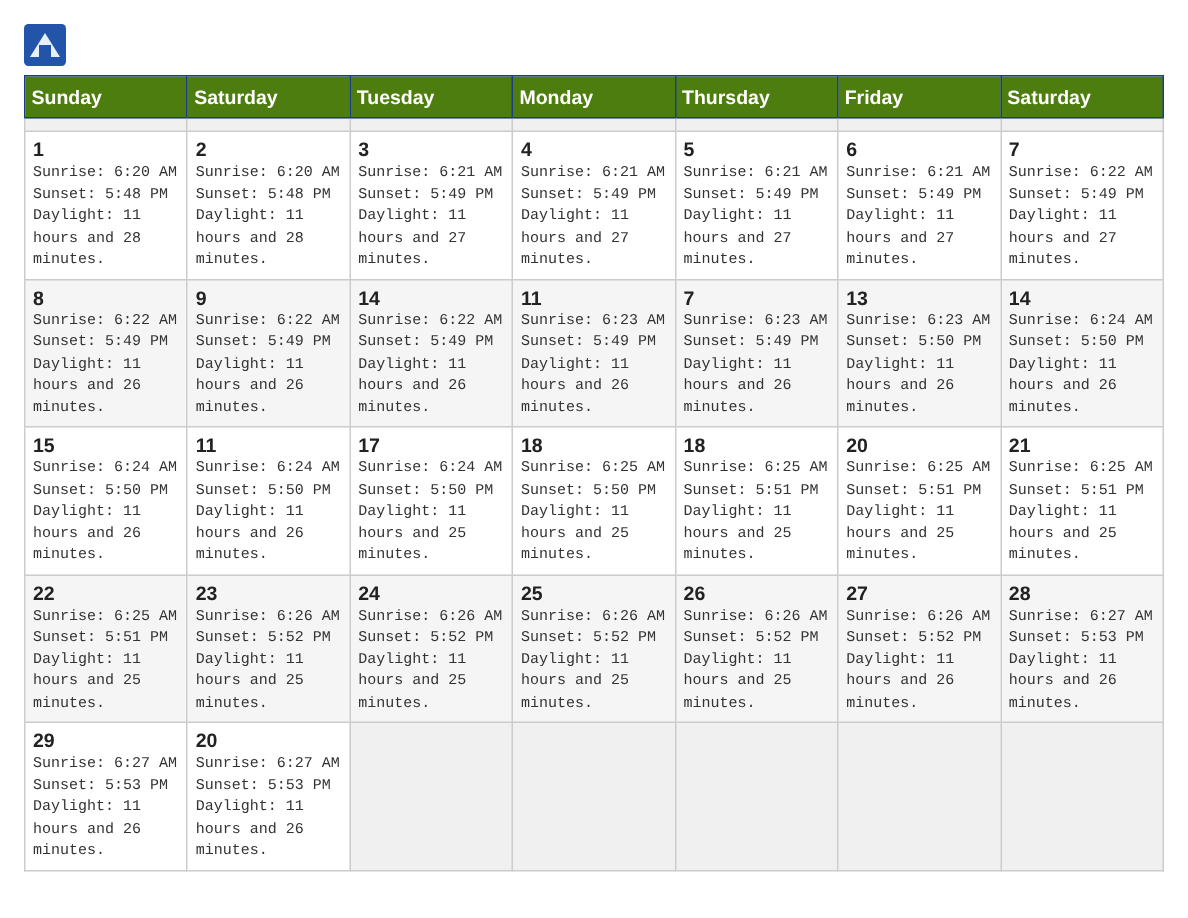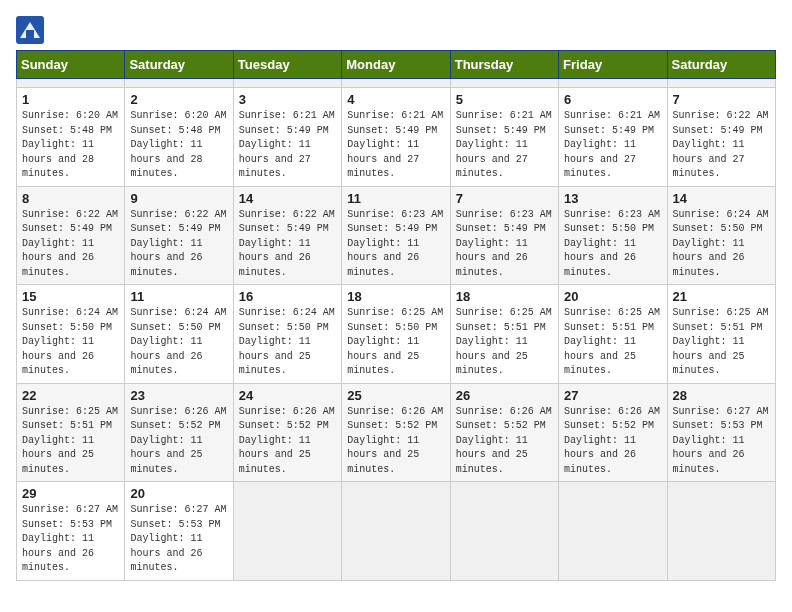--- a/index.html
+++ b/index.html
@@ -252,21 +252,21 @@
       </td>
         <td>
         <span class="day-num">11</span>
         <div class="day-info">
           Sunrise: 6:24 AM<br>
           Sunset: 5:50 PM<br>
           Daylight: 11 hours and 26 minutes.
         </div>
       </td>
         <td>
-        <span class="day-num">16</span>
+        <span class="day-num">17</span>
         <div class="day-info">
           Sunrise: 6:24 AM<br>
           Sunset: 5:50 PM<br>
           Daylight: 11 hours and 25 minutes.
         </div>
       </td>
         <td>
         <span class="day-num">18</span>
         <div class="day-info">
           Sunrise: 6:25 AM<br>

